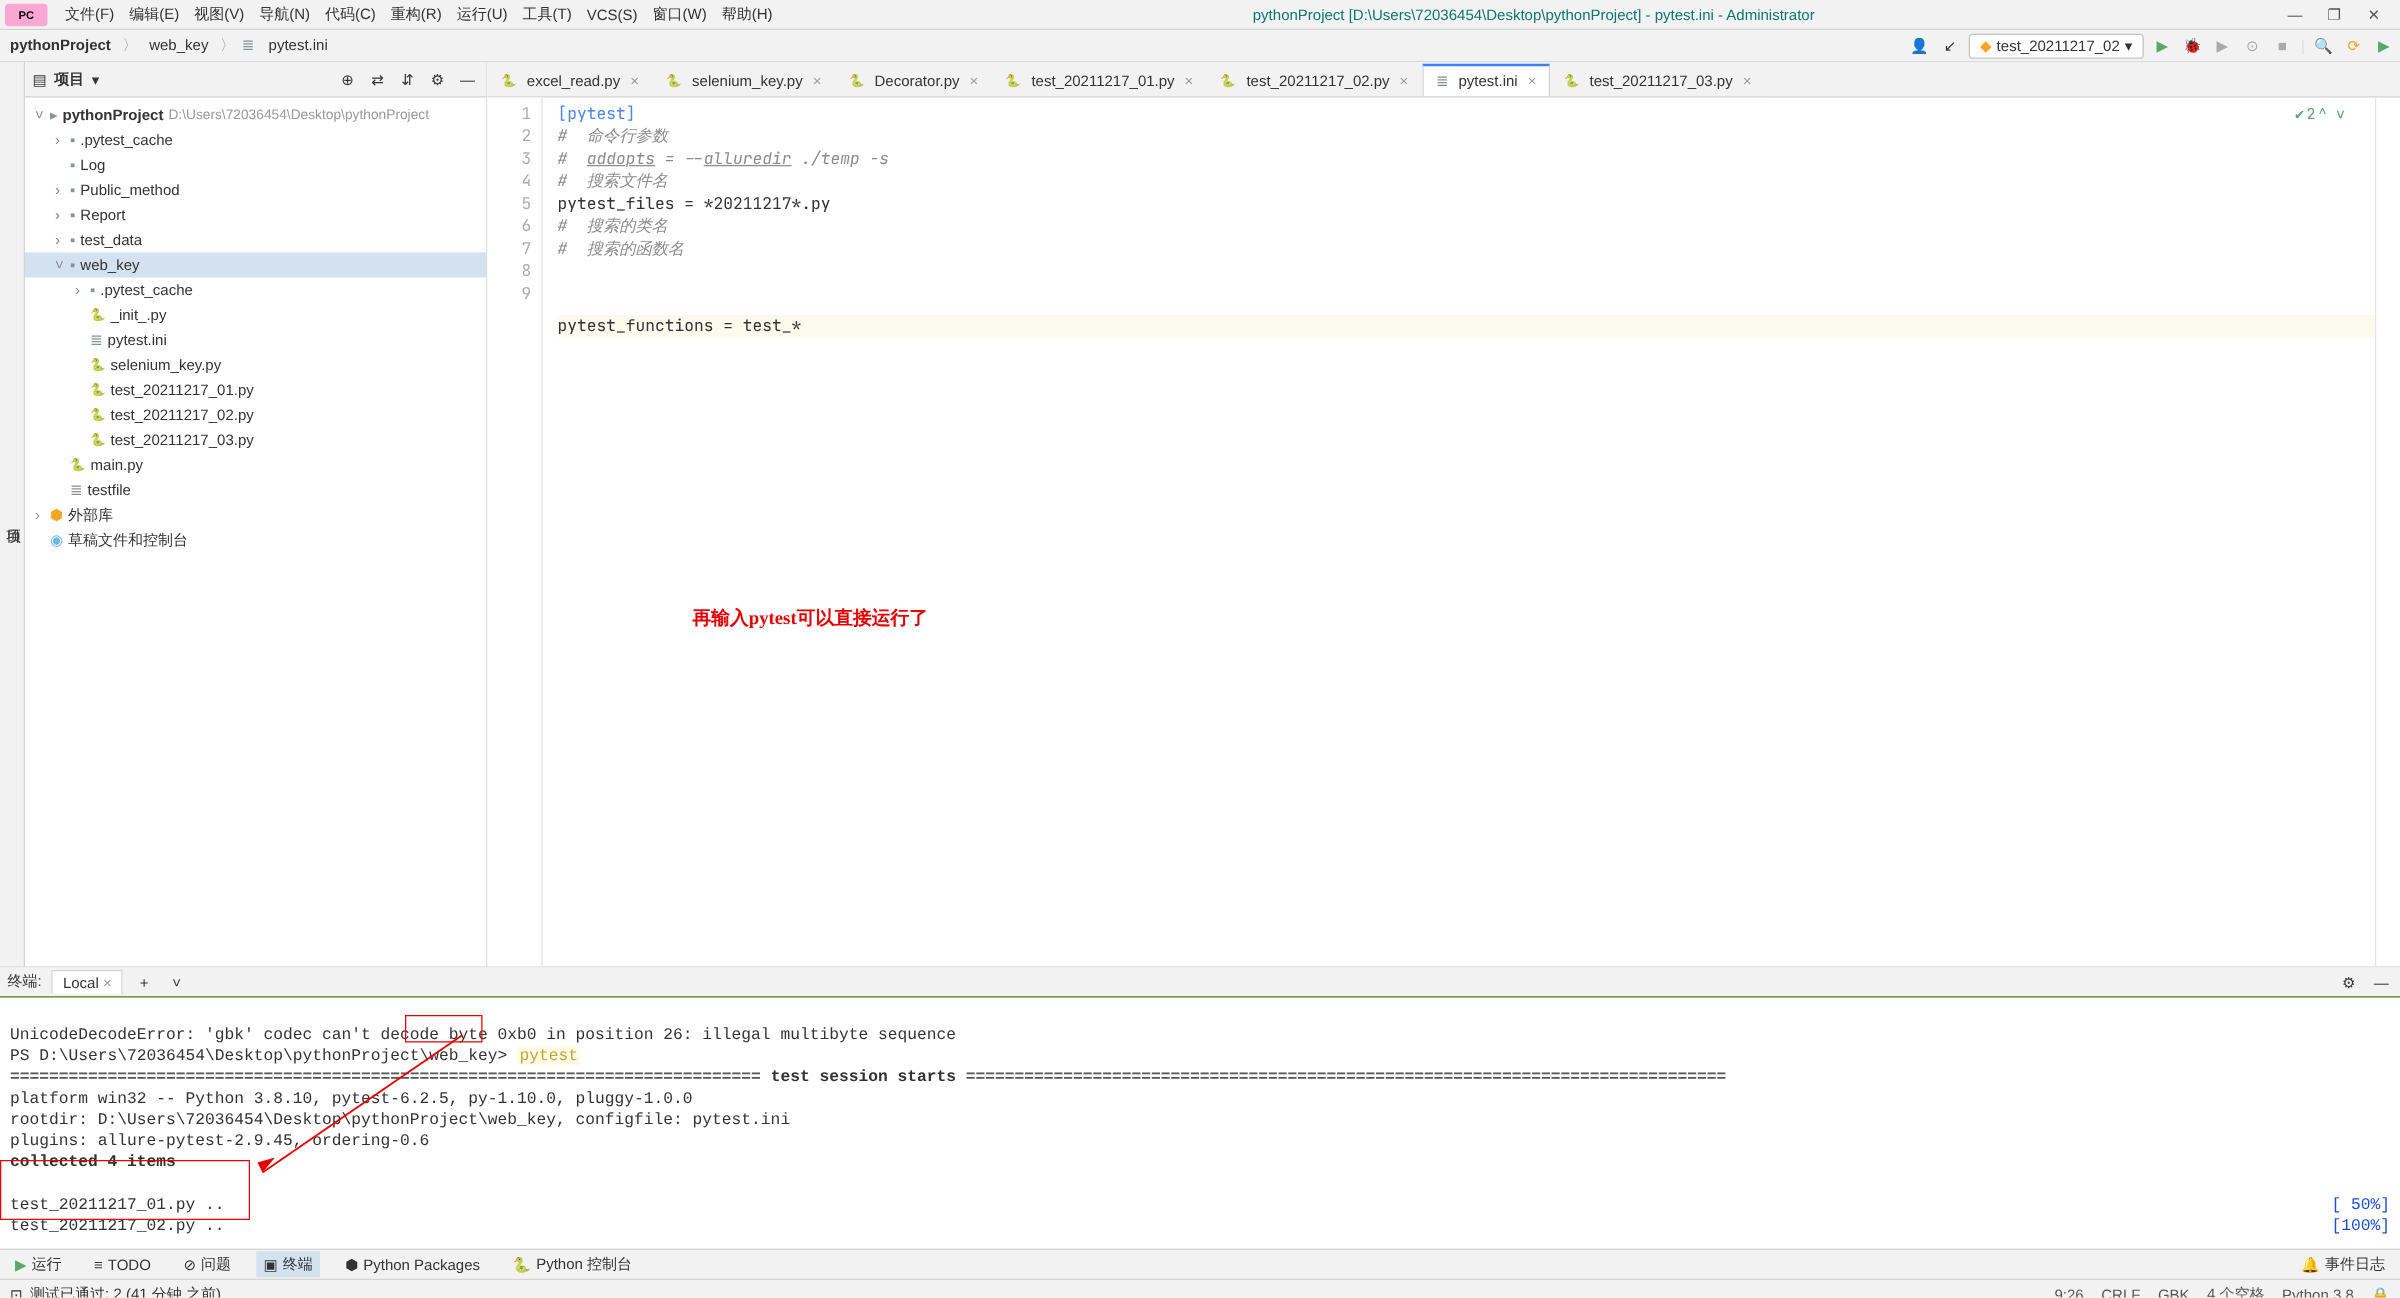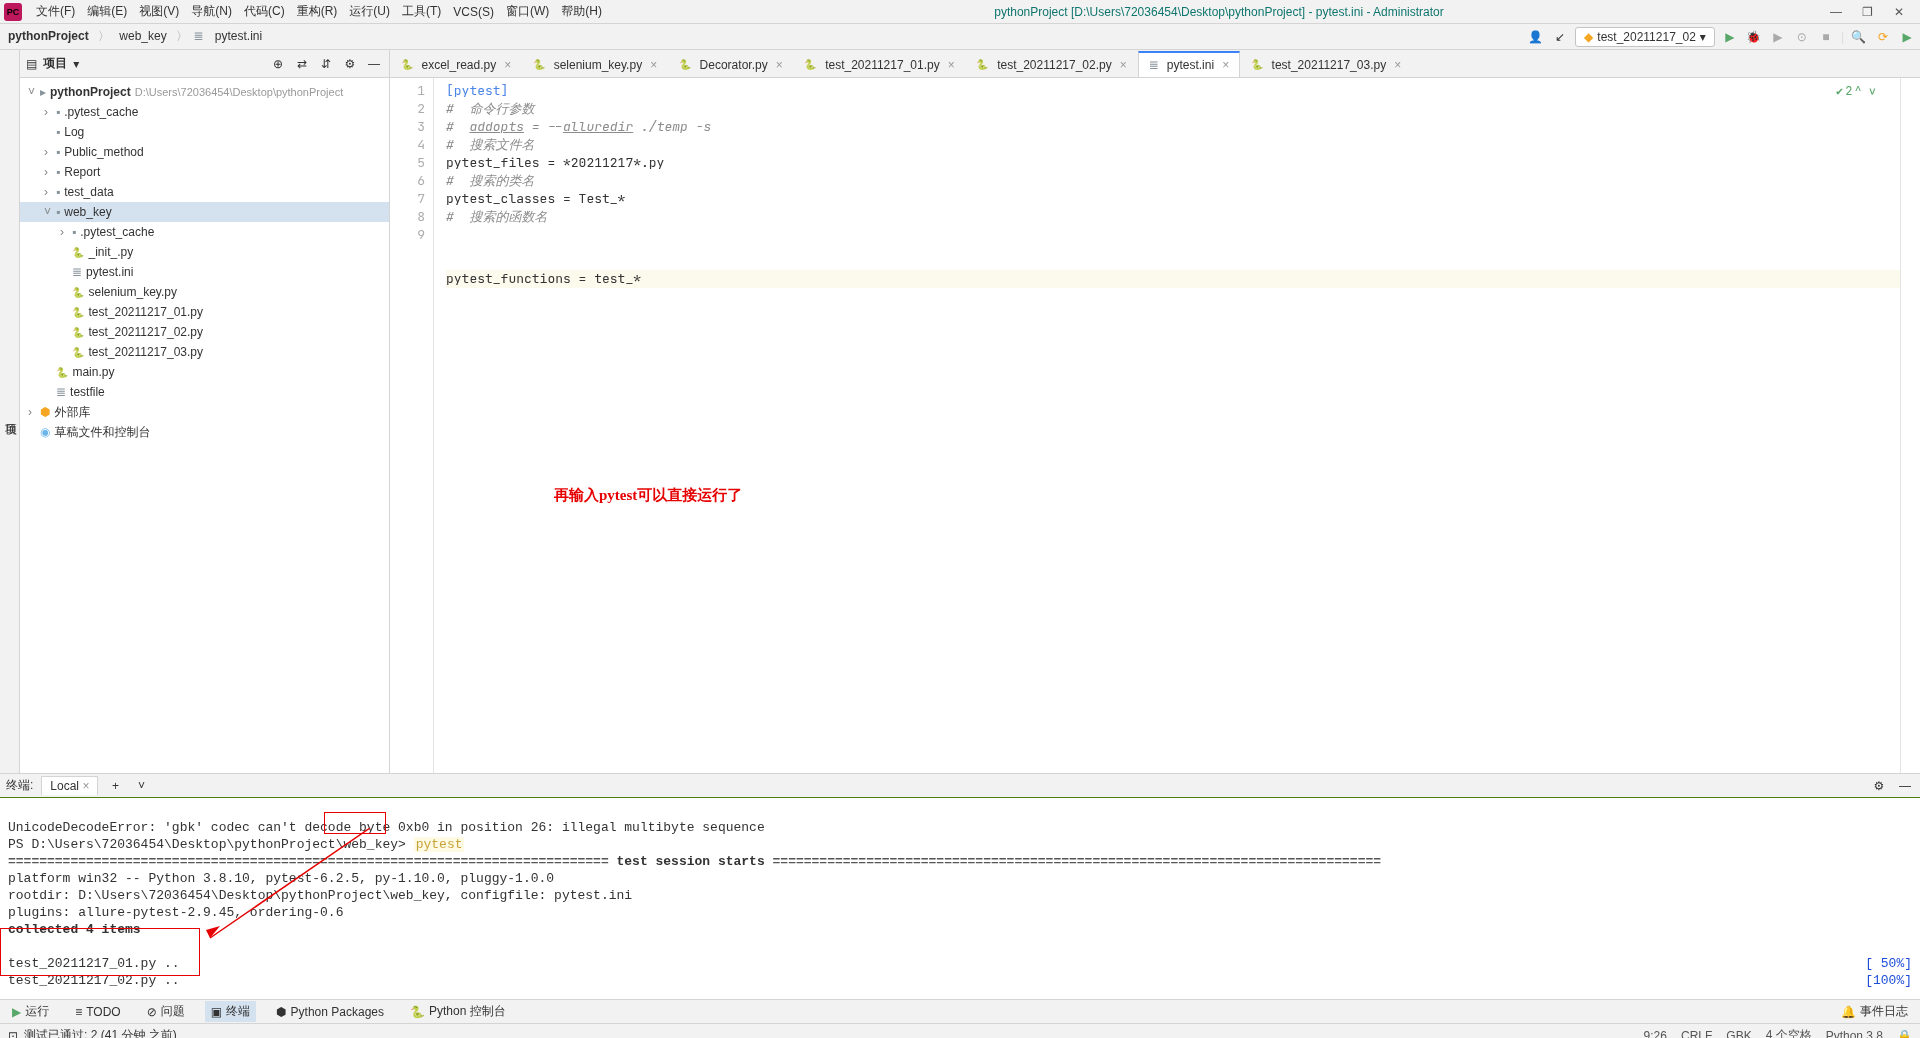--- a/index.html
+++ b/index.html
@@ -1,18 +1,18 @@
 <!DOCTYPE html>
 <html><head>
 <meta charset="utf-8">
 <style>
 * { margin:0; padding:0; box-sizing:border-box; }
 body { font-family:"Microsoft YaHei",Arial,sans-serif; font-size:12px; background:#f2f2f2; color:#333; overflow:hidden; width:1920px; height:1038px; position:relative; }
 .menubar { height:24px; background:#f2f2f2; border-bottom:1px solid #d4d4d4; display:flex; align-items:center; padding:0 4px; }
-.pc-icon { width:18px; height:18px; background:#be185d; border-radius:3px; margin-right:8px; display:flex; align-items:center; justify-content:center; color:#000; font-size:9px; font-weight:bold; }
+.pc-icon { width:34px; height:18px; background:#f9a8d4; border-radius:3px; margin-right:8px; display:flex; align-items:center; justify-content:center; color:#000; font-size:9px; font-weight:bold; }
 .menu-item { padding:2px 6px; cursor:pointer; }
 .title-center { flex:1; text-align:center; color:#0f766e; }
 .win-controls { display:flex; gap:18px; padding-right:8px; }
 .win-btn { width:14px; height:14px; cursor:pointer; color:#555; }
 .breadcrumb-bar { height:26px; background:#f2f2f2; border-bottom:1px solid #d4d4d4; display:flex; align-items:center; padding:0 4px; justify-content:space-between; }
 .crumb { padding:0 4px; cursor:pointer; }
 .crumb-sep { color:#999; padding:0 2px; }
 .right-tools { display:flex; align-items:center; gap:6px; }
 .run-config { border:1px solid #c4c4c4; border-radius:3px; padding:2px 8px; background:#fff; display:flex; align-items:center; gap:4px; cursor:pointer; }
 .icon-btn { width:18px; height:18px; cursor:pointer; display:flex; align-items:center; justify-content:center; }
@@ -272,21 +272,20 @@
     <div class="code-area">
       <div class="gutter">1<br>2<br>3<br>4<br>5<br>6<br>7<br>8<br>9</div>
       <div class="code">
         <div class="check-indicator">✔ <span>2</span> ^ ∨</div>
         <div class="code-line"><span class="section">[pytest]</span></div>
         <div class="code-line comment">#  命令行参数</div>
         <div class="code-line comment"><span>#  </span><u>addopts</u><span> = --</span><u>alluredir</u><span> ./temp -s</span></div>
         <div class="code-line comment">#  搜索文件名</div>
         <div class="code-line">pytest_files = *20211217*.py</div>
         <div class="code-line comment">#  搜索的类名</div>
-        <div class="code-line">pytest_classes = Test_*</div>
         <div class="code-line comment">#  搜索的函数名</div>
         <div class="code-line current">pytest_functions = test_*</div>
         <div class="annotation">再输入pytest可以直接运行了</div>
       </div>
       <div class="editor-right"></div>
     </div>
   </div>
 </div>
 
 <div class="terminal-panel">

